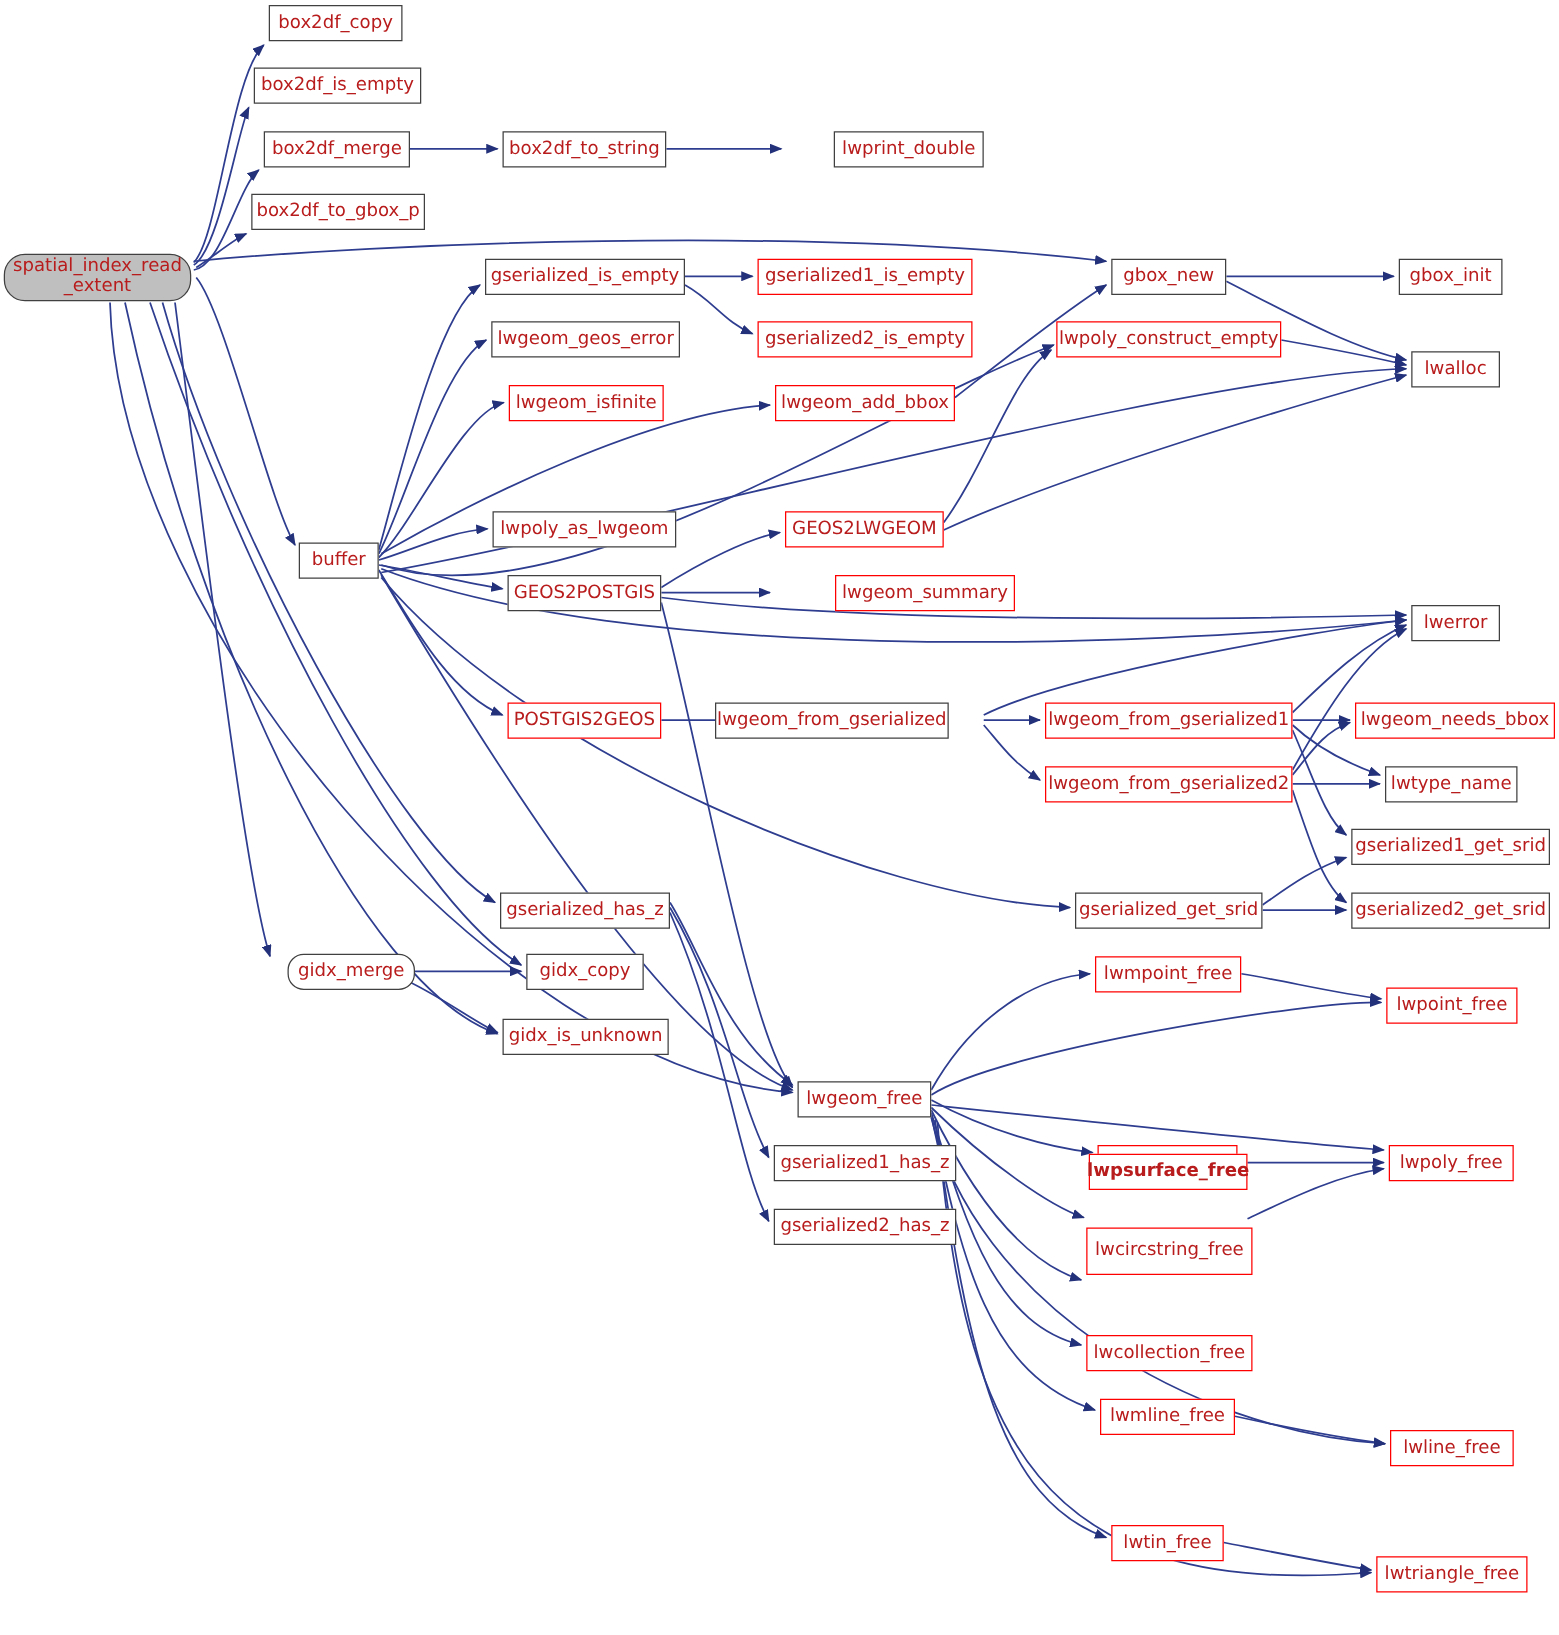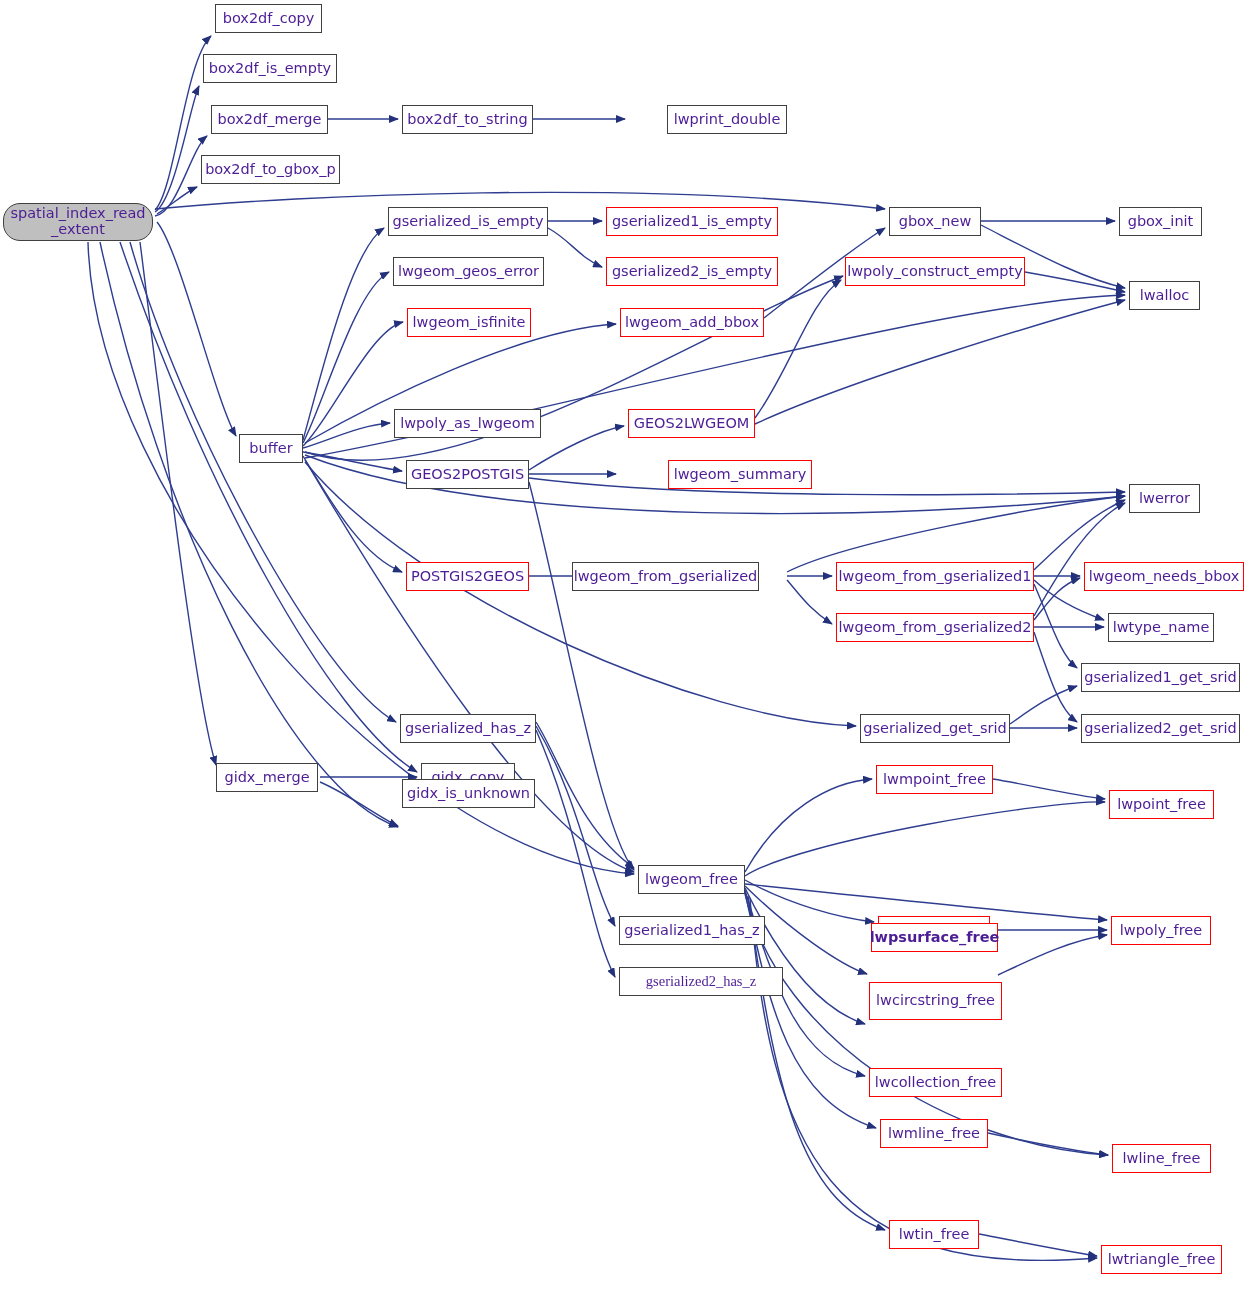--- a/index.html
+++ b/index.html
@@ -1,21 +1,21 @@
 <!DOCTYPE html>
 <html><head>
 <meta charset="utf-8">
 <style>
   html,body{margin:0;padding:0;background:#ffffff;}
   #canvas{position:relative;width:1247px;height:1308px;background:#ffffff;
     font-family:"DejaVu Sans","Liberation Sans",sans-serif;}
   svg.edges{position:absolute;left:0;top:0;width:1247px;height:1308px;overflow:visible;}
   .node{position:absolute;box-sizing:border-box;display:flex;align-items:center;
     justify-content:center;text-align:center;line-height:1.08;
-    font-size:14.5px;color:#4c1d95;background:#ffffff;border:1px solid #404040;
+    font-size:14.5px;color:#b91c1c;background:#ffffff;border:1px solid #404040;
     white-space:pre;}
   .node.red{border:1px solid #ff0000;}
   .node.root{background:#bfbfbf;border:1px solid #404040;}
 </style>
 </head>
 <body>
 
 <div id="canvas">
   <svg class="edges" viewBox="0 0 1247 1308">
     <defs>
@@ -126,28 +126,28 @@
       <div class="node red" style="left: 406px; top: 562px; width: 123px; height: 29px;">POSTGIS2GEOS</div>
       <div class="node" style="left: 572px; top: 562px; width: 187px; height: 29px;">lwgeom_from_gserialized</div>
       <div class="node red" style="left: 836px; top: 562px; width: 198px; height: 29px;">lwgeom_from_gserialized1</div>
       <div class="node red" style="left: 1084px; top: 562px; width: 160px; height: 29px;">lwgeom_needs_bbox</div>
       <div class="node red" style="left: 836px; top: 613px; width: 198px; height: 29px; text-align: right;">lwgeom_from_gserialized2</div>
       <div class="node" style="left: 1108px; top: 613px; width: 106px; height: 29px;">lwtype_name</div>
       <div class="node" style="left: 1081px; top: 663px; width: 159px; height: 29px;">gserialized1_get_srid</div>
       <div class="node" style="left: 860px; top: 714px; width: 150px; height: 29px;">gserialized_get_srid</div>
       <div class="node" style="left: 1081px; top: 714px; width: 159px; height: 29px;">gserialized2_get_srid</div>
       <div class="node" style="left: 400px; top: 714px; width: 136px; height: 29px;">gserialized_has_z</div>
-      <div class="node" style="left: 216px; top: 763px; width: 102px; height: 29px;">gidx_merge</div>
+      <div class="node" style="left: 230px; top: 763px; width: 102px; height: 29px; border-radius: 13px;">gidx_merge</div>
       <div class="node" style="left: 421px; top: 763px; width: 94px; height: 29px;">gidx_copy</div>
-      <div class="node" style="left: 402px; top: 779px; width: 133px; height: 29px;">gidx_is_unknown</div>
+      <div class="node" style="left: 402px; top: 815px; width: 133px; height: 29px;">gidx_is_unknown</div>
       <div class="node red" style="left: 876px; top: 765px; width: 117px; height: 29px;">lwmpoint_free</div>
       <div class="node red" style="left: 1109px; top: 790px; width: 105px; height: 29px;">lwpoint_free</div>
       <div class="node" style="left: 638px; top: 865px; width: 107px; height: 29px;">lwgeom_free</div>
       <div class="node" style="left: 619px; top: 916px; width: 146px; height: 29px;">gserialized1_has_z</div>
-      <div class="node" style="left: 619px; top: 967px; width: 164px; height: 29px; font-family: Liberation Serif, serif;">gserialized2_has_z</div>
+      <div class="node" style="left: 619px; top: 967px; width: 146px; height: 29px;">gserialized2_has_z</div>
       <div class="node red" style="left: 878px; top: 916px; width: 112px; height: 29px;">lwmpoly_free</div>
       <div class="node red" style="left: 1111px; top: 916px; width: 100px; height: 29px;">lwpoly_free</div>
       <div class="node red" style="left: 871px; top: 923px; width: 127px; height: 29px; font-weight: bold;">lwpsurface_free</div>
       <div class="node red" style="left: 869px; top: 982px; width: 133px; height: 38px;">lwcircstring_free</div>
       <div class="node red" style="left: 869px; top: 1068px; width: 133px; height: 29px;">lwcollection_free</div>
       <div class="node red" style="left: 880px; top: 1119px; width: 108px; height: 29px;">lwmline_free</div>
       <div class="node red" style="left: 1112px; top: 1144px; width: 99px; height: 29px;">lwline_free</div>
       <div class="node red" style="left: 889px; top: 1220px; width: 90px; height: 29px;">lwtin_free</div>
       <div class="node red" style="left: 1101px; top: 1245px; width: 121px; height: 29px;">lwtriangle_free</div>
     </div>

